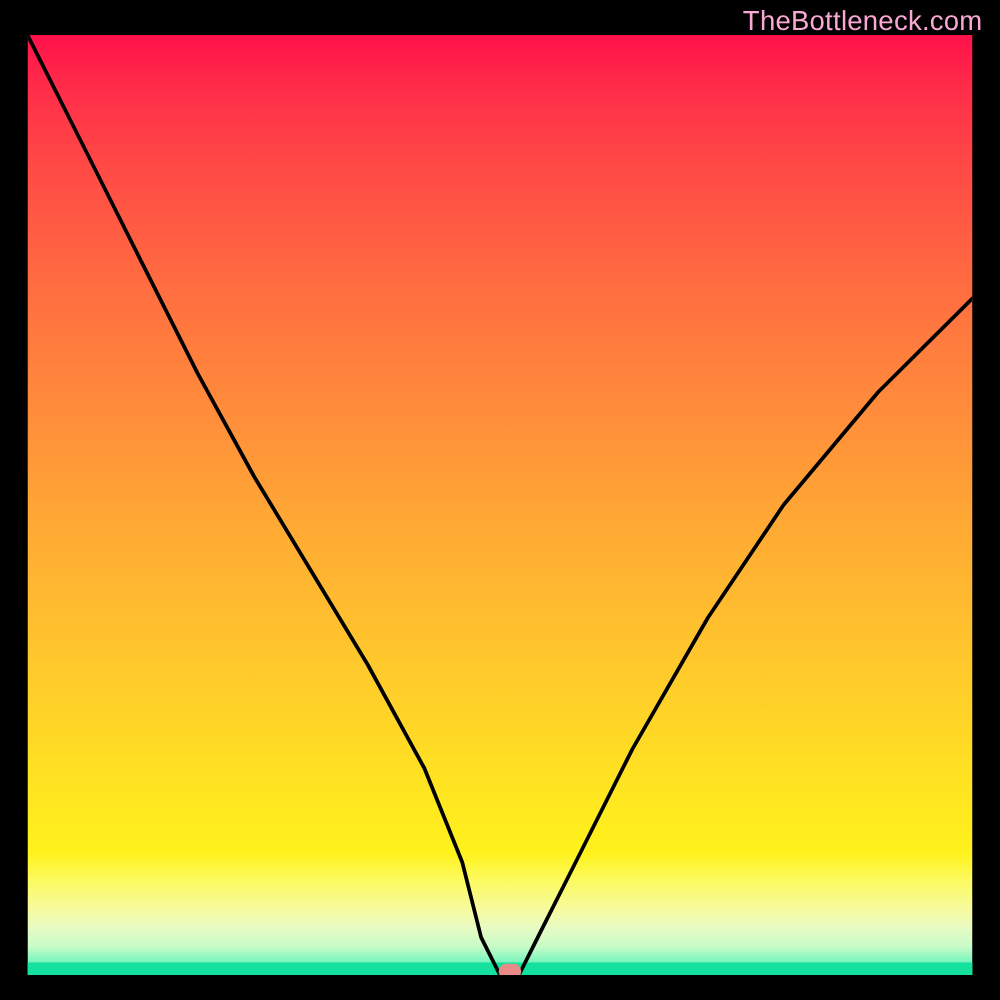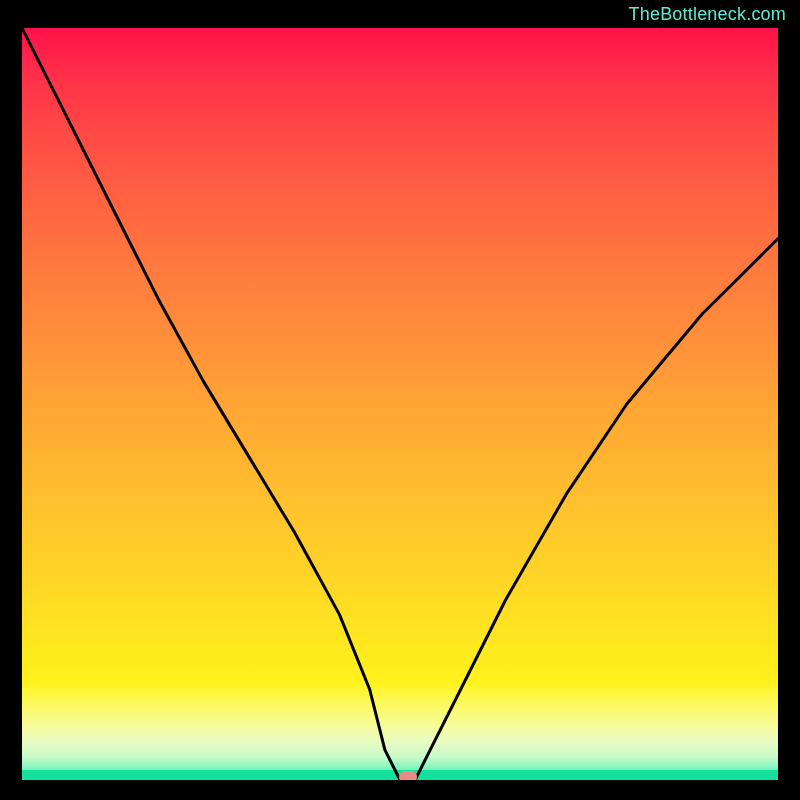--- a/index.html
+++ b/index.html
@@ -13,22 +13,22 @@
   }
   .wrap {
     position: relative;
     width: 800px;
     height: 800px;
   }
   .watermark {
     position: absolute;
     top: 4px;
     right: 14px;
-    color: #5eead4;
-    font-size: 18px;
+    color: #f9a8d4;
+    font-size: 22px;
     font-weight: 500;
     letter-spacing: 0.2px;
     z-index: 5;
   }
   .plot-frame {
     position: absolute;
     left: 22px;
     top: 28px;
     width: 756px;
     height: 752px;

